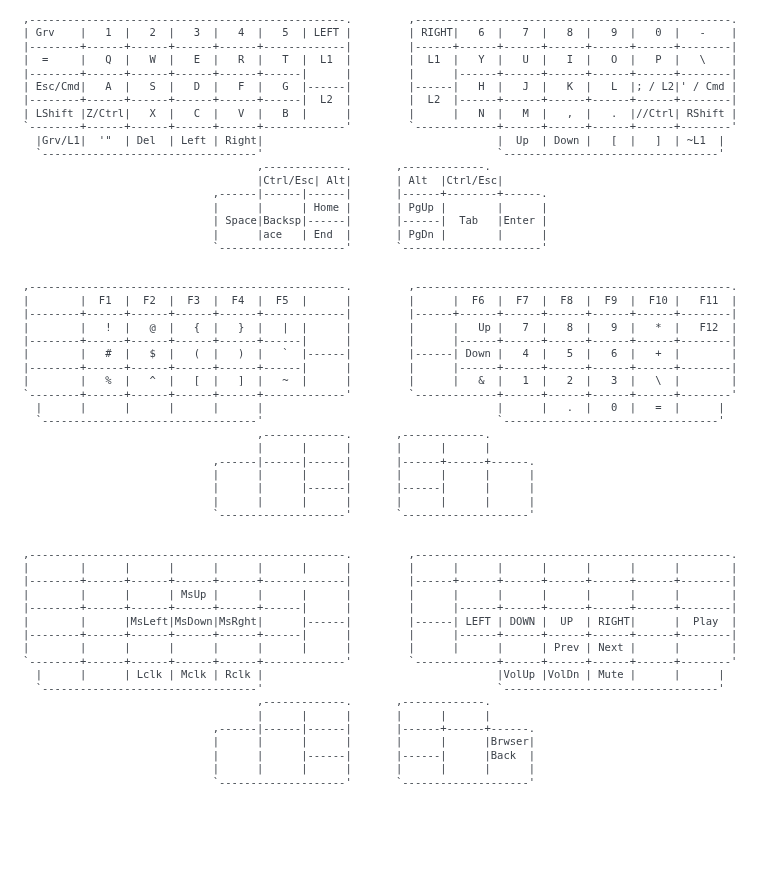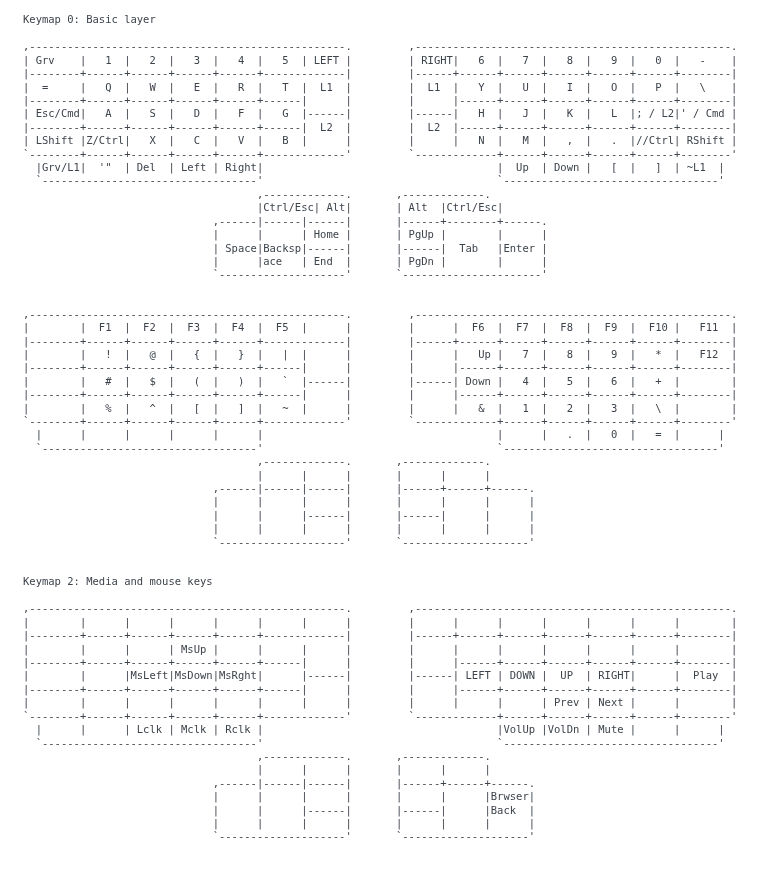--- a/index.html
+++ b/index.html
@@ -33,21 +33,20 @@
     font-family: "DejaVu Sans Mono", "Liberation Mono", monospace;
     white-space: pre;
   }
 </style>
 </head>
 <body style="background: rgb(255, 255, 255);">
 
 <main class="doc" style="color: rgb(61, 67, 75);">
 
   <section class="keymap-section">
-    <h2 class="section-title">Keymap 0: Basic layer</h2>
     <pre class="keymap-art">,--------------------------------------------------.         ,--------------------------------------------------.
 | Grv    |   1  |   2  |   3  |   4  |   5  | LEFT |         | RIGHT|   6  |   7  |   8  |   9  |   0  |   -    |
 |--------+------+------+------+------+-------------|         |------+------+------+------+------+------+--------|
 |  =     |   Q  |   W  |   E  |   R  |   T  |  L1  |         |  L1  |   Y  |   U  |   I  |   O  |   P  |   \    |
 |--------+------+------+------+------+------|      |         |      |------+------+------+------+------+--------|
 | Esc/Cmd|   A  |   S  |   D  |   F  |   G  |------|         |------|   H  |   J  |   K  |   L  |; / L2|' / Cmd |
 |--------+------+------+------+------+------|  L2  |         |  L2  |------+------+------+------+------+--------|
 | LShift |Z/Ctrl|   X  |   C  |   V  |   B  |      |         |      |   N  |   M  |   ,  |   .  |//Ctrl| RShift |
 `--------+------+------+------+------+-------------'         `-------------+------+------+------+------+--------'
   |Grv/L1|  '"  | Del  | Left | Right|                                     |  Up  | Down |   [  |   ]  | ~L1  |
@@ -76,21 +75,20 @@
                                      ,-------------.       ,-------------.
                                      |      |      |       |      |      |
                               ,------|------|------|       |------+------+------.
                               |      |      |      |       |      |      |      |
                               |      |      |------|       |------|      |      |
                               |      |      |      |       |      |      |      |
                               `--------------------'       `--------------------'</pre>
   </section>
 
   <section class="keymap-section">
-    <h2 class="section-title">Keymap 2: Media and mouse keys</h2>
     <pre class="keymap-art">,--------------------------------------------------.         ,--------------------------------------------------.
 |        |      |      |      |      |      |      |         |      |      |      |      |      |      |        |
 |--------+------+------+------+------+-------------|         |------+------+------+------+------+------+--------|
 |        |      |      | MsUp |      |      |      |         |      |      |      |      |      |      |        |
 |--------+------+------+------+------+------|      |         |      |------+------+------+------+------+--------|
 |        |      |MsLeft|MsDown|MsRght|      |------|         |------| LEFT | DOWN |  UP  | RIGHT|      |  Play  |
 |--------+------+------+------+------+------|      |         |      |------+------+------+------+------+--------|
 |        |      |      |      |      |      |      |         |      |      |      | Prev | Next |      |        |
 `--------+------+------+------+------+-------------'         `-------------+------+------+------+------+--------'
   |      |      | Lclk | Mclk | Rclk |                                     |VolUp |VolDn | Mute |      |      |

